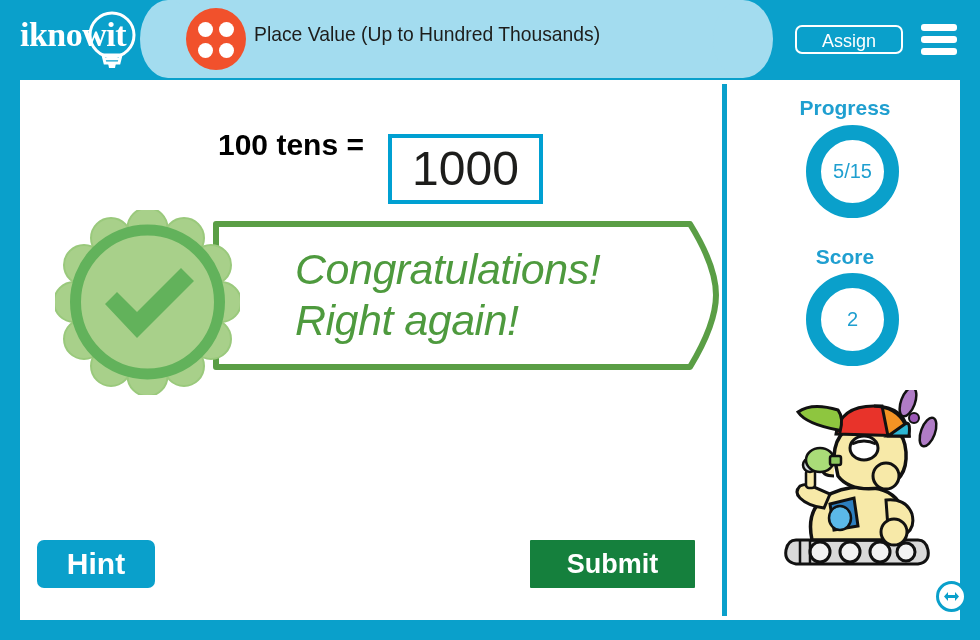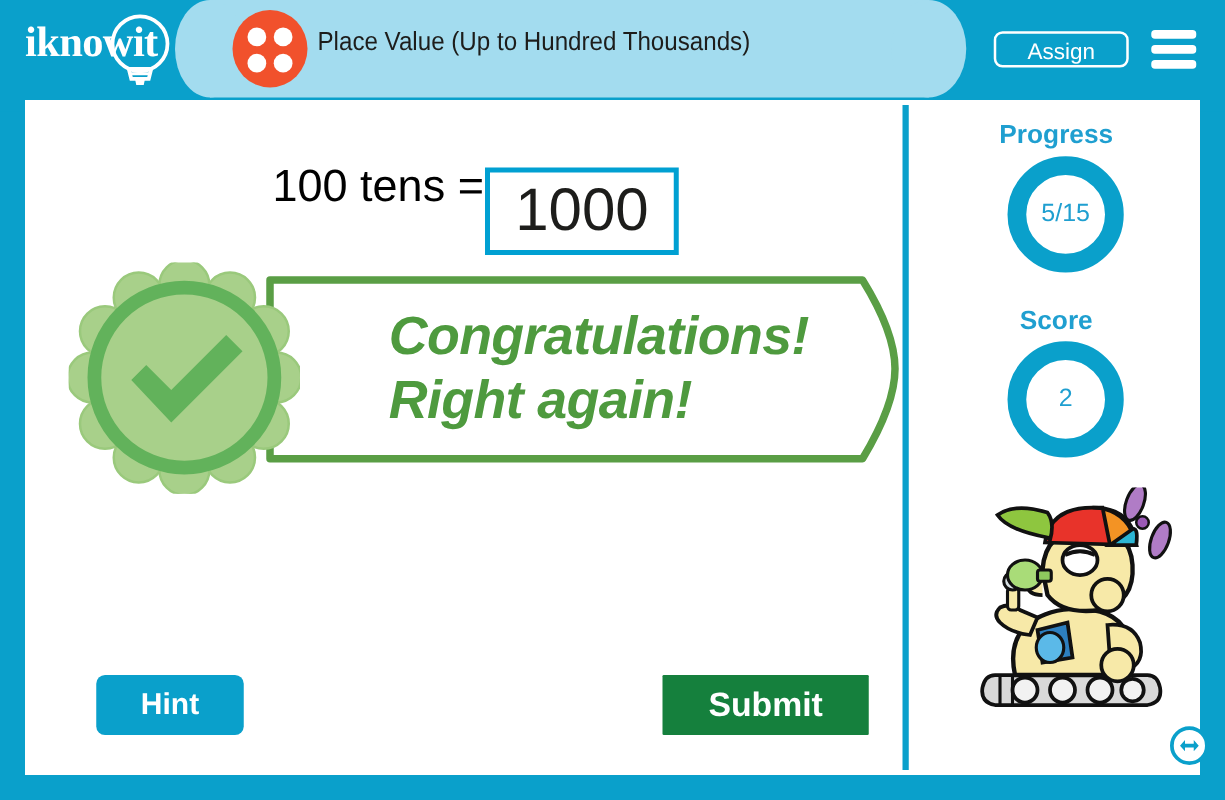--- a/index.html
+++ b/index.html
@@ -148,22 +148,22 @@
 
   
   .question-row {
     position: absolute;
     left: 180px; top: 30px;
     width: 400px; height: 80px;
   }
   .q-label {
     position: absolute;
     left: 18px; top: 18px;
-    font-size: 36px;
-    font-weight: normal;
+    font-size: 30px;
+    font-weight: bold;
     color: #000000;
     white-space: nowrap;
   }
   .answer-box {
     position: absolute;
     left: 188px; top: 0px;
     width: 155px; height: 70px;
     border: 4px solid #00a0d2;
     background: #ffffff;
     box-sizing: border-box;
@@ -193,49 +193,47 @@
     width: 513px; height: 155px;
   }
   .ribbon svg { display: block; }
 
   .fb-text {
     position: absolute;
     left: 240px; top: 34px;
     width: 430px;
     font-family: "Liberation Sans", sans-serif;
     font-style: italic;
-    font-weight: bold;
+    font-weight: normal;
     font-size: 43px;
     line-height: 51px;
     color: #4e9a3e;
     letter-spacing: -0.5px;
-    margin-left: 16px;
   }
 
   .badge {
     position: absolute;
     left: 0px; top: 0px;
     width: 185px; height: 185px;
   }
   .badge svg { display: block; }
 
   
   .hint-btn {
     position: absolute;
     left: 17px; top: 460px;
     width: 118px; height: 48px;
     background: #0aa0cb;
     border-radius: 7px;
     color: #ffffff;
-    font-size: 24px;
+    font-size: 30px;
     font-weight: bold;
     text-align: center;
     line-height: 48px;
     cursor: pointer;
-    margin-left: 40px;
   }
   .submit-btn {
     position: absolute;
     left: 510px; top: 460px;
     width: 165px; height: 48px;
     background: #15803d;
     border-radius: 1px;
     color: #ffffff;
     font-size: 27px;
     font-weight: bold;

